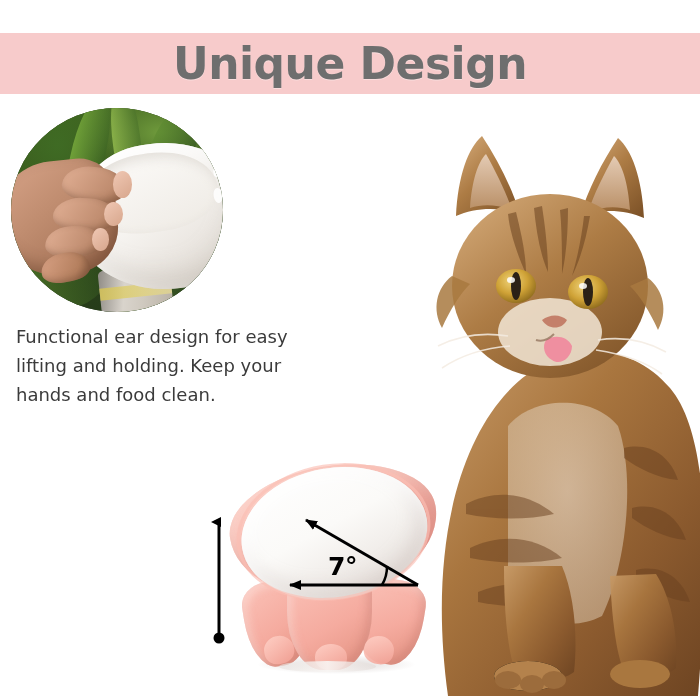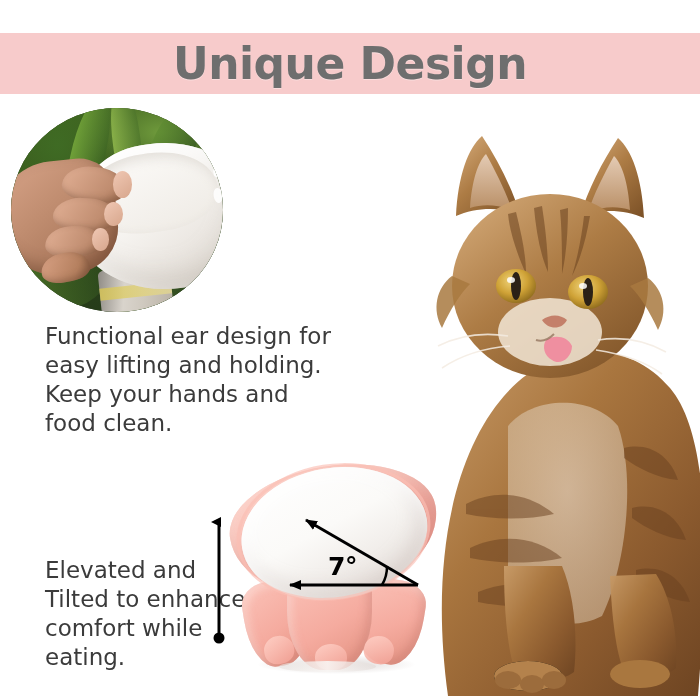--- a/index.html
+++ b/index.html
@@ -179,24 +179,23 @@
     left: 0; top: 34%;
     width: 100%; height: 22%;
     background: linear-gradient(90deg, rgba(214,196,86,0.85), rgba(240,226,140,0.6));
   }
 
   
   .caption {
     position: absolute;
     color: #3b3b3b;
     font-family: "DejaVu Sans", sans-serif;
-    font-size: 23px;
+    font-size: 18px;
     line-height: 29px;
     white-space: pre-line;
-    margin-left: 29px;
   }
   .caption-1 { left: 16px; top: 322px; width: 290px; }
   .caption-2 { left: 16px; top: 556px; width: 205px; }
 
   
   .product {
     position: absolute;
     left: 228px;
     top: 462px;
     width: 212px;
@@ -457,21 +456,20 @@
     <div class="cp-nail n1"></div>
     <div class="cp-finger f2"></div>
     <div class="cp-nail n2"></div>
     <div class="cp-finger f3"></div>
     <div class="cp-nail n3"></div>
     <div class="cp-finger f4"></div>
   </div>
 
   <div class="caption caption-1">Functional ear design for easy lifting and holding. Keep your hands and food clean.</div>
 
-  <div class="caption caption-2">Elevated and Tilted to enhance comfort while eating.</div>
 
   <div class="product">
     <div class="bowl-shadow"></div>
     <div class="bowl-foot foot-left"></div>
     <div class="bowl-foot foot-right"></div>
     <div class="bowl-foot foot-center"></div>
     <div class="foot-toe toe-1"></div>
     <div class="foot-toe toe-2"></div>
     <div class="foot-toe toe-3"></div>
     <div class="foot-base"></div>

